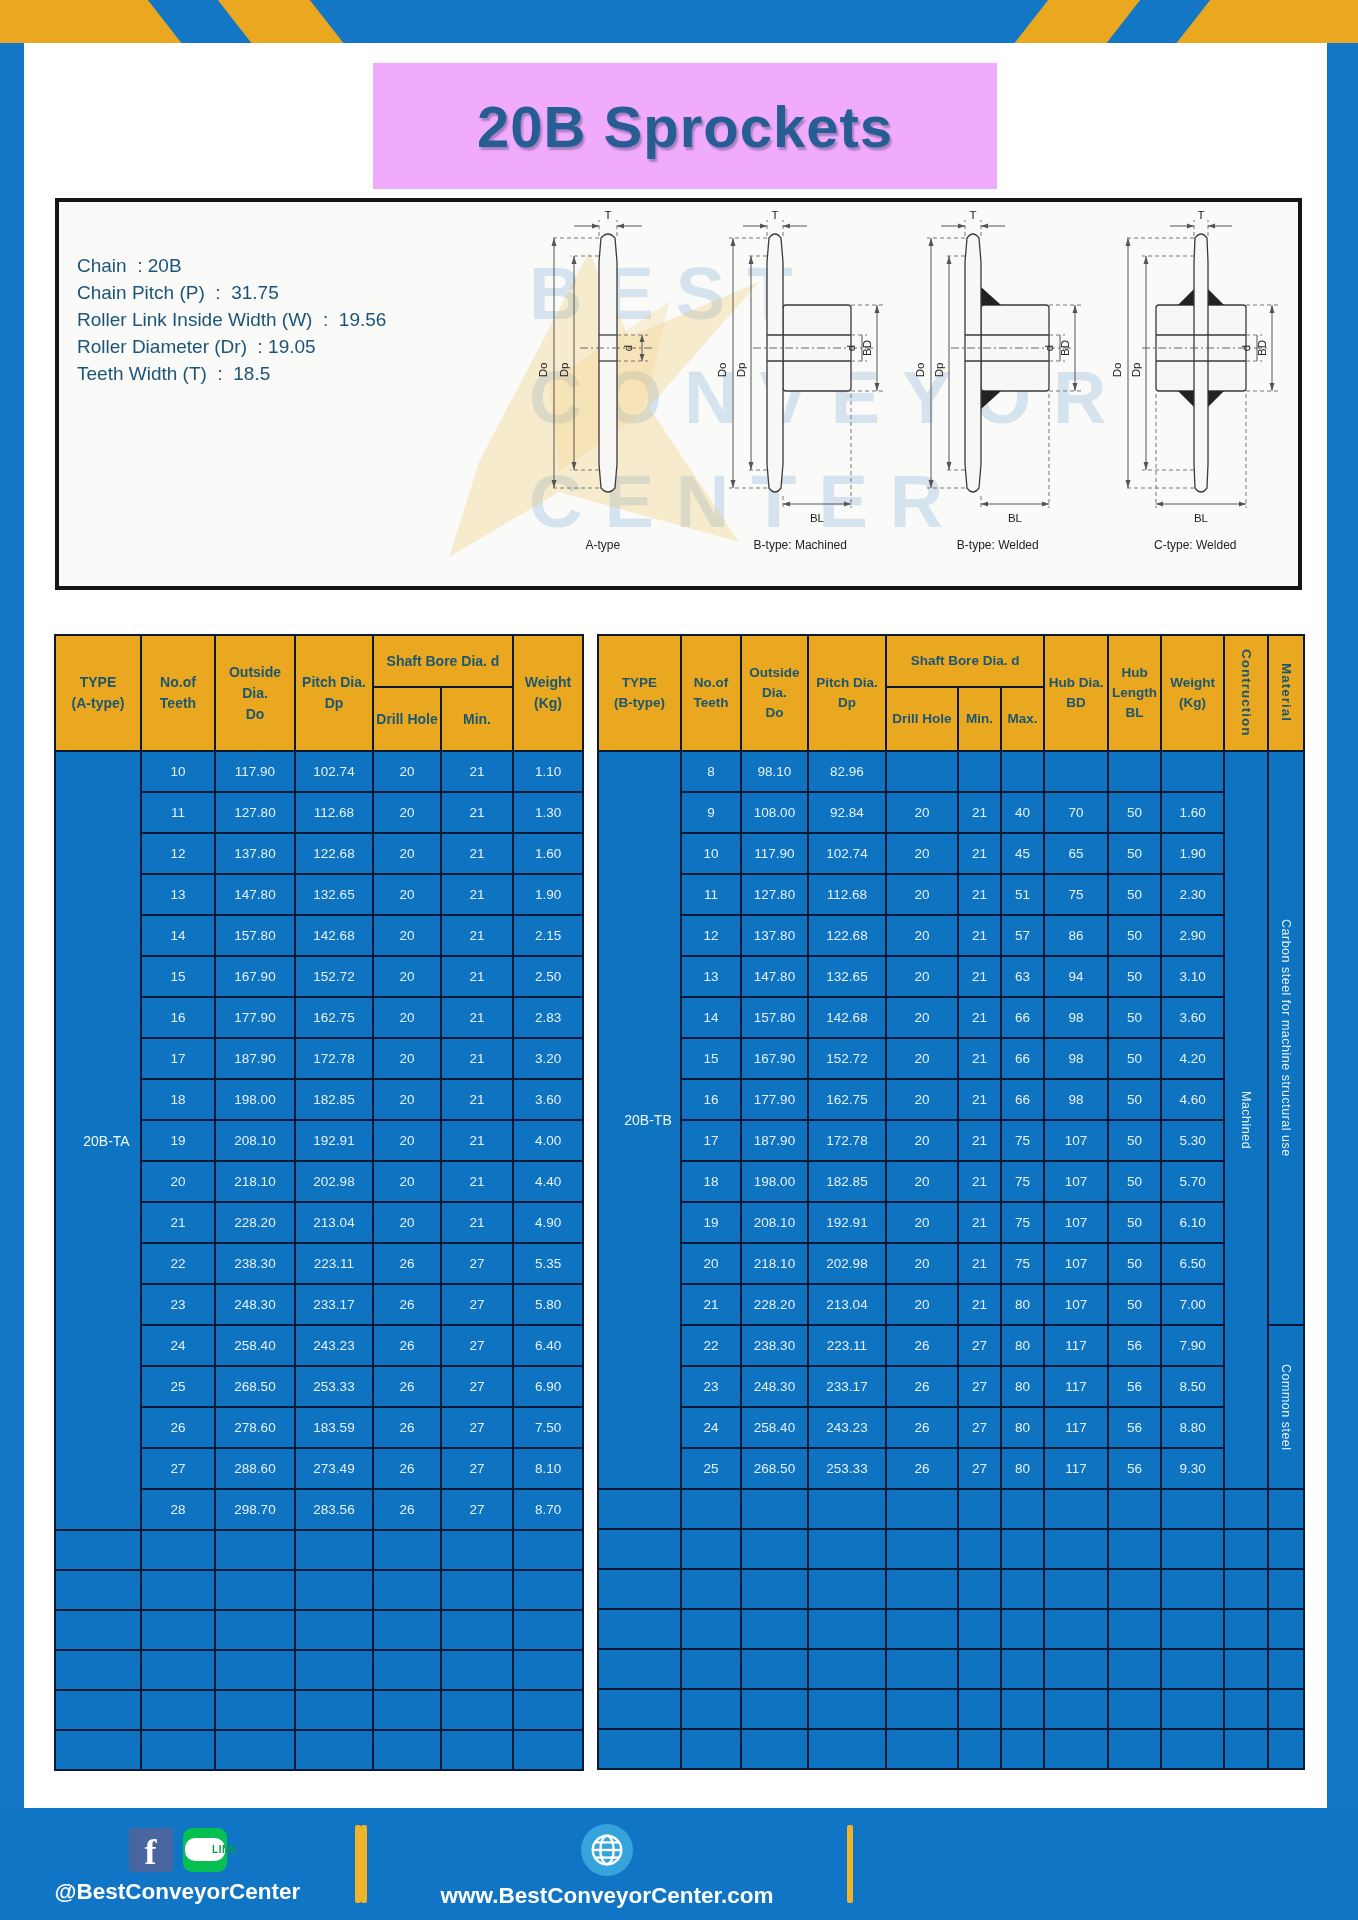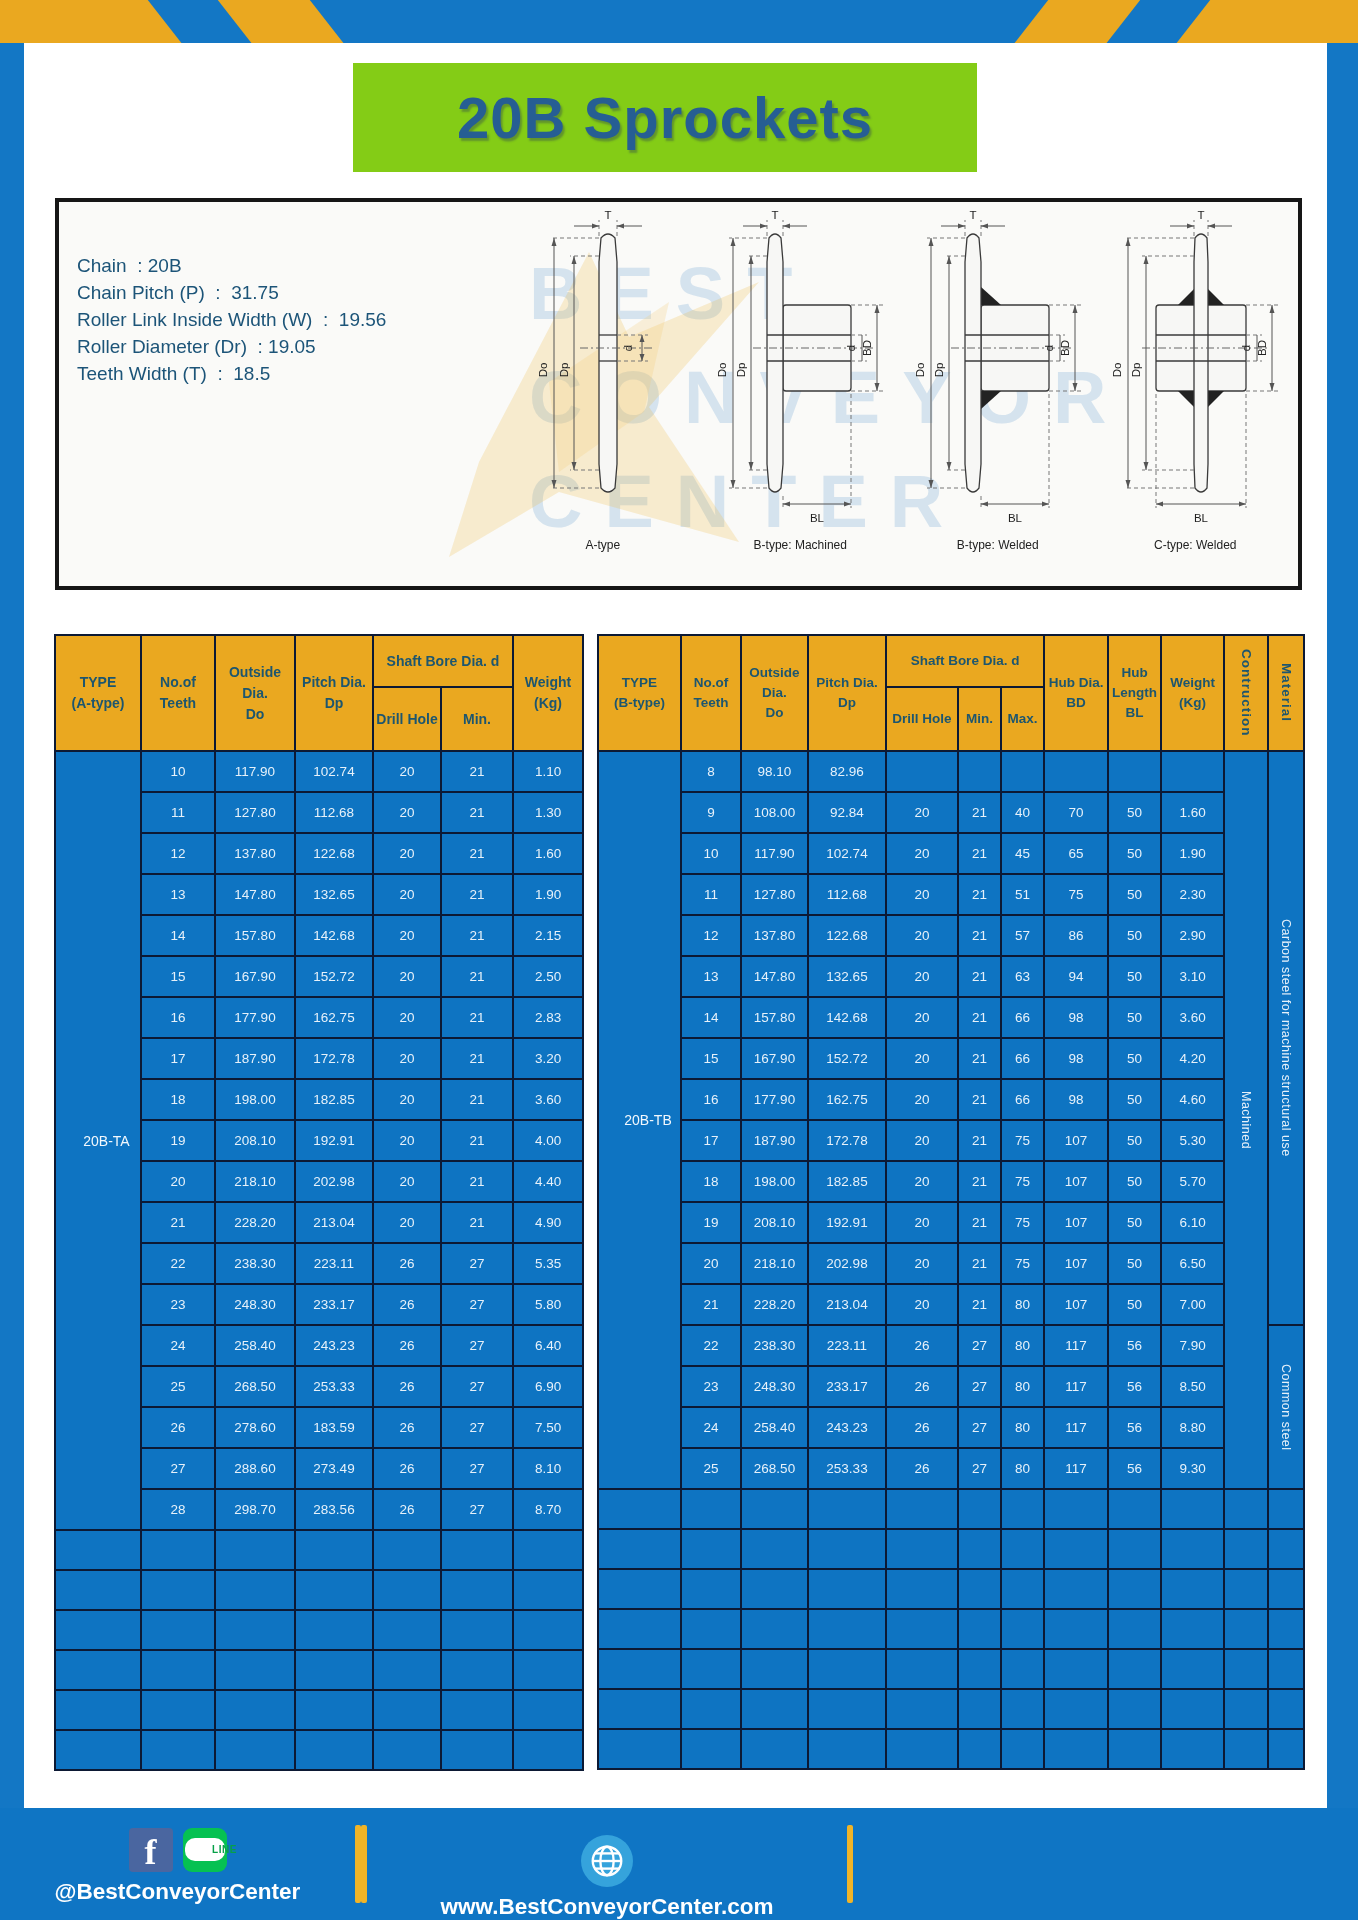--- a/index.html
+++ b/index.html
@@ -16,22 +16,22 @@
     background:#ffffff;
   }
   .top-bar { position:absolute; top:0; left:0; width:100%; height:43px; overflow:hidden; }
   .stripe { position:absolute; top:-8px; height:60px; background:#eaa820; }
   .s1 { left:-70px;  width:235px; transform:skewX(38deg); }
   .s2 { left:235px;  width:92px;  transform:skewX(38deg); }
   .s3 { right:235px; width:92px;  transform:skewX(-38deg); }
   .s4 { right:-70px; width:235px; transform:skewX(-38deg); }
   
   .title-box {
-    position:absolute; left:353px; top:63px; width:624px; height:109px;
-    background:#84cc16; display:flex; align-items:center; justify-content:center;
+    position:absolute; left:373px; top:63px; width:624px; height:126px;
+    background:#f0abfc; display:flex; align-items:center; justify-content:center;
   }
   .title-box h1 {
     font-size:58px; font-weight:bold; color:#265e93; letter-spacing:1px;
     text-shadow:2px 3px 2px rgba(35,45,85,0.35);
   }
   
   .spec-box {
     position:absolute; left:55px; top:198px; width:1247px; height:392px;
     background:#fafaf8; border:4px solid #161616;
   }
@@ -79,21 +79,21 @@
   }
   td.vert-cell {
     writing-mode:vertical-rl; font-size:12.5px; letter-spacing:0.5px; color:#e6f1fa;
   }
   
   .footer {
     position:absolute; left:0; bottom:0; width:100%; height:112px;
     background:#0f75c4; display:flex; align-items:center;
   }
   .fsec { display:flex; flex-direction:column; align-items:center; justify-content:center; gap:7px; height:100%; padding-top:4px; }
-  .f1 { flex:0 0 355px; } .f2 { flex:0 0 280px; } .f3 { flex:0 0 480px;justify-content:flex-end; } .f4 { flex:0 0 213px; }
+  .f1 { flex:0 0 355px; } .f2 { flex:0 0 280px; } .f3 { flex:0 0 480px; } .f4 { flex:0 0 213px; }
   .fdiv { flex:0 0 6px; height:78px; background:#f0b428; border-radius:2px; }
   .flabel { color:#ffffff; font-weight:bold; font-size:22.5px; white-space:nowrap; }
   .f4 .flabel { font-size:18.5px; }
   .icons { display:flex; gap:10px; align-items:center; }
   .fb-icon {
     width:44px; height:44px; background:#4a66a0; border-radius:4px;
     display:flex; align-items:flex-end; justify-content:center;
   }
   .fb-icon span { color:#fff; font-family:"Liberation Serif",serif; font-weight:bold; font-size:36px; line-height:40px; }
   .line-icon {

